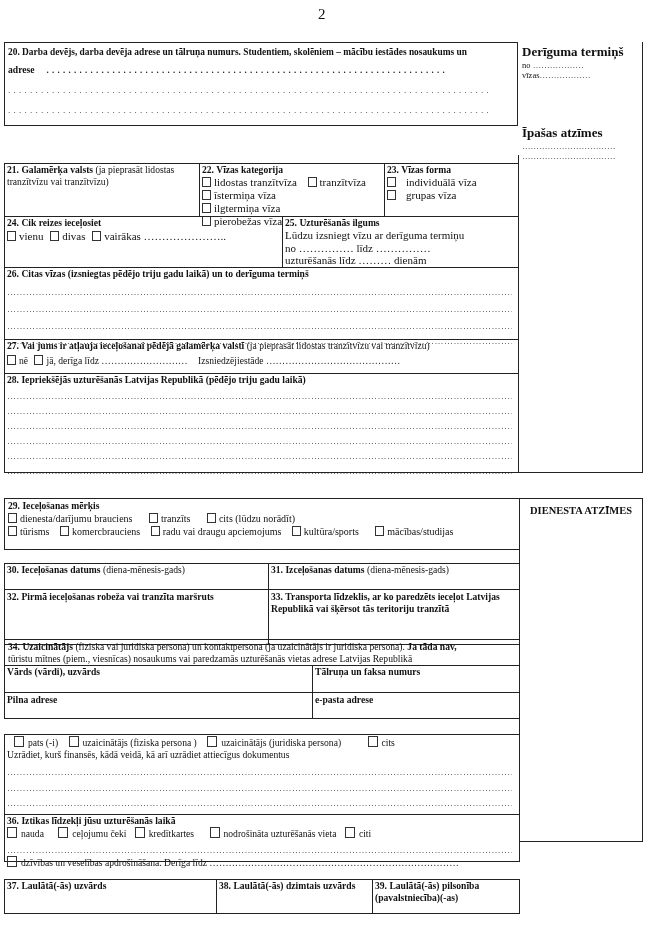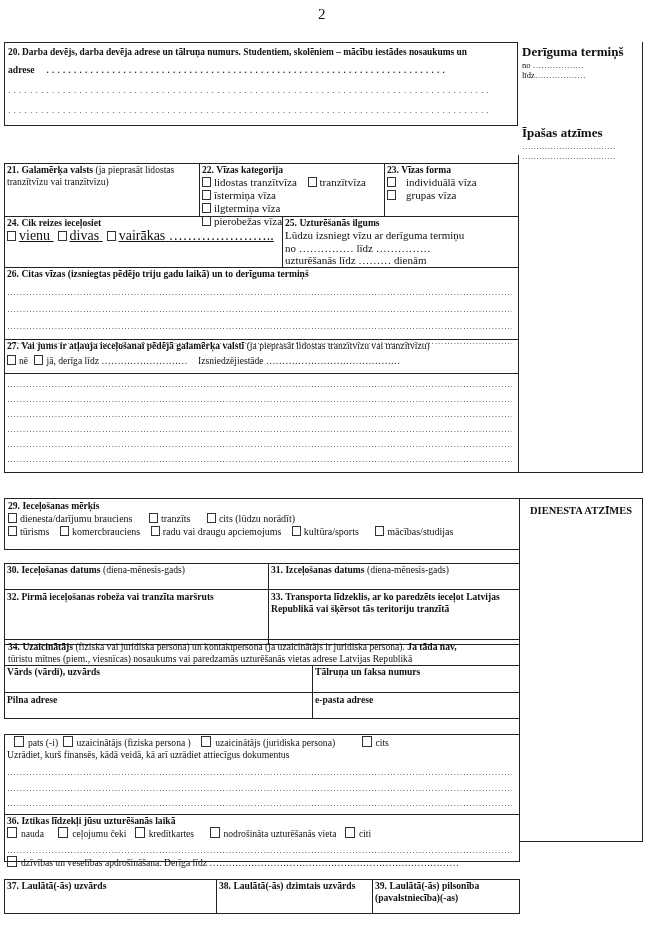--- a/index.html
+++ b/index.html
@@ -26,21 +26,21 @@
 
 <div class="abs pagenum" style="left:318px; top:6px;">2</div>
 
 <div class="vline" style="left:642px; top:42px; height:431px;"></div>
 <div class="hline" style="left:518px; top:472px; width:125px;"></div>
 <div class="vline" style="left:518px; top:155px; height:318px;"></div>
 
 <div class="abs" style="left:522px; top:44px; width:118px;">
   <div class="rh">Derīguma termiņš</div>
   <div class="small">no ………………</div>
-  <div class="small">līdz………………</div>
+  <div class="small">vīzas………………</div>
 </div>
 <div class="abs" style="left:522px; top:125px; width:118px;">
   <div class="rh">Īpašas atzīmes</div>
   <div class="small" style="overflow:hidden;white-space:nowrap;">……………………………</div>
   <div class="small" style="overflow:hidden;white-space:nowrap;">……………………………</div>
 </div>
 
 <div class="abs box" style="left:4px; top:42px; width:514px; height:84px;">
   <div class="lbl b" style="padding:3px 3px 0; font-size:9.4px; white-space:nowrap;">20. Darba devējs, darba devēja adrese un tālruņa numurs.  Studentiem, skolēniem – mācību iestādes nosaukums un</div>
   <div class="lbl b" style="padding:6px 3px 0; display:flex;">
@@ -72,21 +72,21 @@
   <div class="lbl b">23. Vīzas forma</div>
   <div class="big" style="font-size:11px; line-height:13px;">
     <div><span class="cb" style="margin-right:10px;"></span><span>individuālā vīza</span></div>
     <div><span class="cb" style="margin-right:10px;"></span><span>grupas vīza</span></div>
   </div>
 </div>
 <div class="hline" style="left:4px; top:216px; width:515px;"></div>
 
 <div class="cell" style="left:4px; top:216px; width:278px; height:52px;">
   <div class="lbl b">24. Cik reizes ieceļosiet</div>
-  <div class="big" style="font-size:14px;text-decoration:underline;">
+  <div class="big" style="font-size:11px;">
     <span><span class="cb"></span><span>vienu</span></span>
     <span style="margin-left:4px;"><span class="cb"></span><span>divas</span></span>
     <span style="margin-left:4px;"><span class="cb"></span><span>vairākas</span></span>
     <span>…………………..</span>
   </div>
 </div>
 <div class="vline" style="left:282px; top:216px; height:52px;"></div>
 <div class="cell" style="left:282px; top:216px; width:237px; height:52px;">
   <div class="lbl b">25. Uzturēšanās ilgums</div>
   <div class="big" style="font-size:11px; line-height:12.5px;">
@@ -110,20 +110,21 @@
   <div class="lbl"><span class="b">27. Vai jums ir atļauja ieceļošanai pēdējā galamērķa valstī</span><span> (ja pieprasāt lidostas tranzītvīzu vai tranzītvīzu)</span></div>
   <div class="lbl" style="margin-top:3px; white-space:nowrap;">
     <span><span class="cb"></span><span>nē</span></span>
     <span style="margin-left:4px;"><span class="cb"></span><span>jā, derīga līdz ………………………</span></span>
     <span style="margin-left:8px;">Izsniedzējiestāde ……………………………………</span>
   </div>
 </div>
 <div class="hline" style="left:4px; top:373px; width:515px;"></div>
 
 <div class="cell" style="left:4px; top:373px; width:515px; height:100px;">
+  <div class="lbl b">28. Iepriekšējās uzturēšanās Latvijas Republikā (pēdējo triju gadu laikā)</div>
   <div class="dots" style="margin-top:4px; width:505px;">………………………………………………………………………………………………………………………………………………………</div>
   <div class="dots" style="margin-top:3px; width:505px;">………………………………………………………………………………………………………………………………………………………</div>
   <div class="dots" style="margin-top:3px; width:505px;">………………………………………………………………………………………………………………………………………………………</div>
   <div class="dots" style="margin-top:3px; width:505px;">………………………………………………………………………………………………………………………………………………………</div>
   <div class="dots" style="margin-top:3px; width:505px;">………………………………………………………………………………………………………………………………………………………</div>
   <div class="dots" style="margin-top:3px; width:505px;">………………………………………………………………………………………………………………………………………………………</div>
 </div>
 
 <div class="abs box" style="left:519px; top:498px; width:124px; height:344px;">
   <div style="text-align:center; padding-top:6px; font-size:10.5px; font-weight:bold;">DIENESTA ATZĪMES</div>
@@ -180,21 +181,21 @@
 <div class="cell" style="left:4px; top:693px; width:308px; height:26px;">
   <div class="lbl b">Pilna adrese</div>
 </div>
 <div class="cell" style="left:312px; top:693px; width:208px; height:26px;">
   <div class="lbl b">e-pasta adrese</div>
 </div>
 
 <div class="abs box" style="left:4px; top:734px; width:516px; height:128px;"></div>
 <div class="cell" style="left:4px; top:734px; width:516px; height:80px;">
   <div class="lbl" style="margin-top:1px; white-space:nowrap;">
-    <span style="margin-right:2px;padding-left:7px;"><span class="cb-lg"></span><span>pats (-i)</span></span>
+    <span style="margin-right:8px;padding-left:7px;"><span class="cb-lg"></span><span>pats (-i)</span></span>
     <span style="margin-right:8px;"><span class="cb-lg"></span><span>uzaicinātājs (fiziska persona )</span></span>
     <span style="margin-right:24px;"><span class="cb-lg"></span><span>uzaicinātājs (juridiska persona)</span></span>
     <span><span class="cb-lg"></span><span>cits</span></span>
   </div>
   <div class="lbl">Uzrādiet, kurš finansēs, kādā veidā, kā arī uzrādiet attiecīgus dokumentus</div>
   <div class="dots" style="margin-top:5px; width:505px;">………………………………………………………………………………………………………………………………………………………</div>
   <div class="dots" style="margin-top:4px; width:505px;">………………………………………………………………………………………………………………………………………………………</div>
   <div class="dots" style="margin-top:3px; width:505px;">………………………………………………………………………………………………………………………………………………………</div>
 </div>
 <div class="hline" style="left:4px; top:814px; width:516px;"></div>

